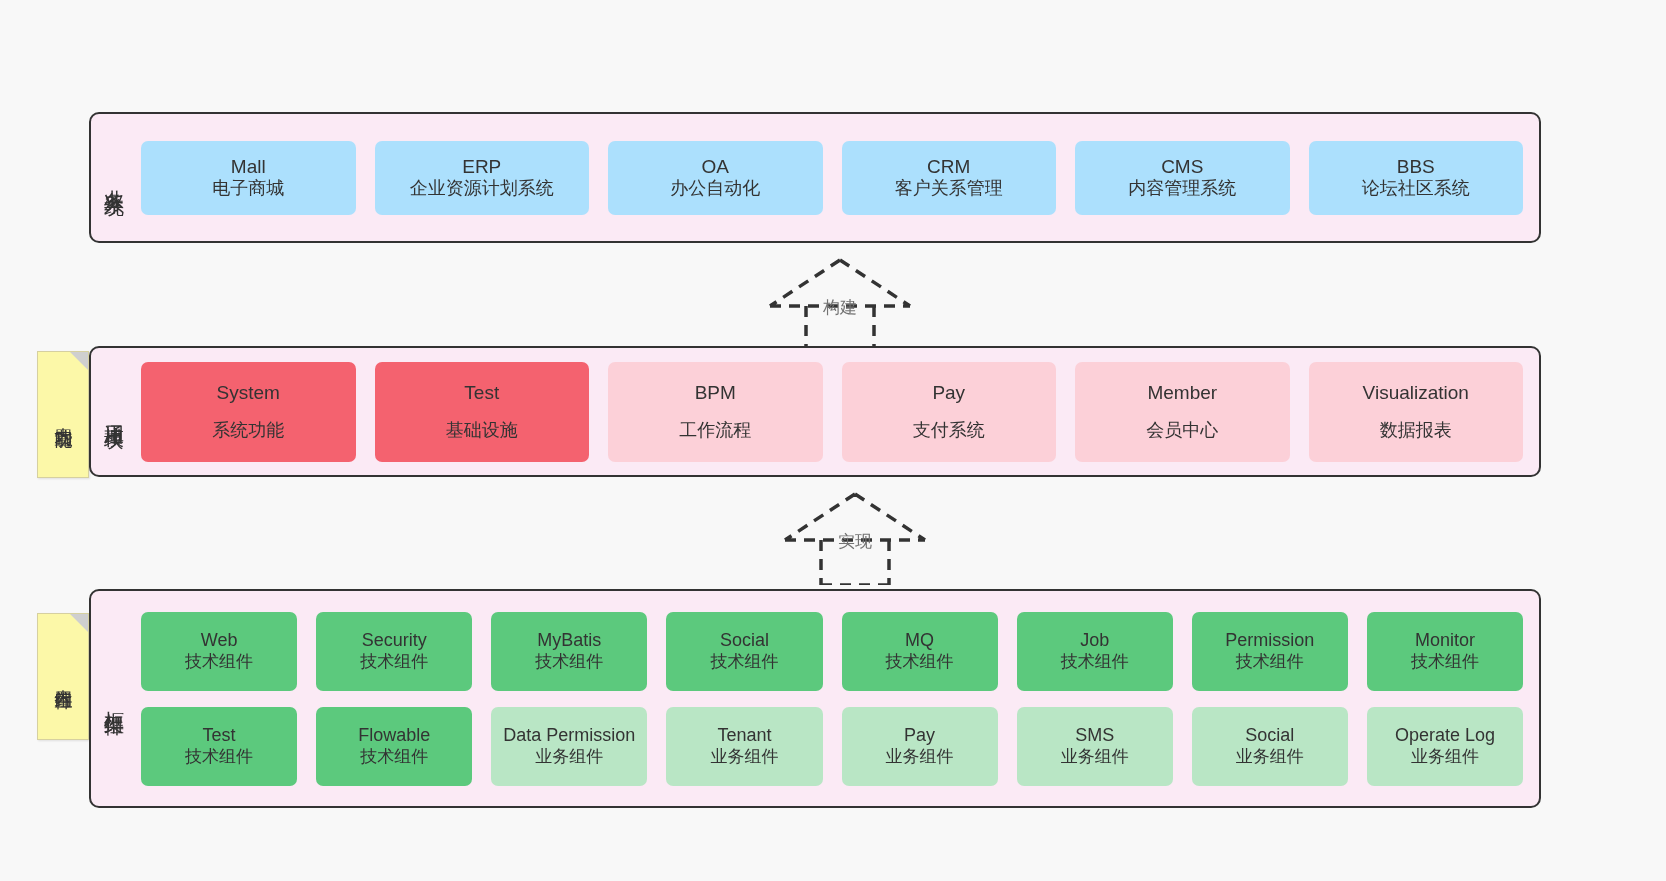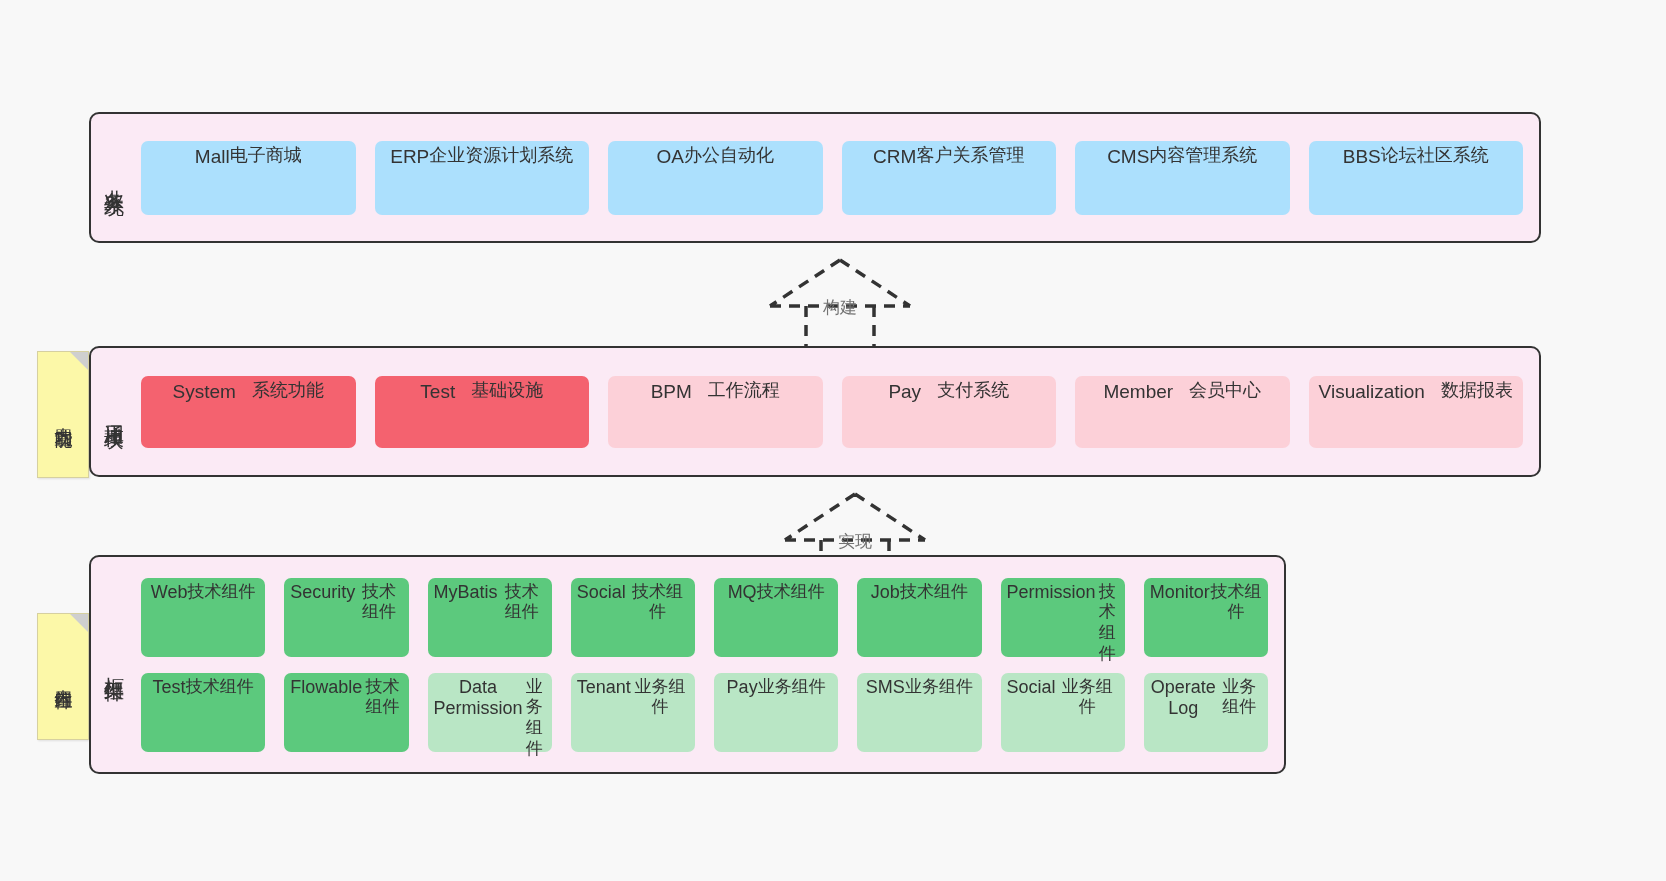--- a/index.html
+++ b/index.html
@@ -50,38 +50,40 @@
   }
   .row {
     display: flex;
     gap: 19px;
     align-items: stretch;
   }
   .cell {
     flex: 1 1 0;
     border-radius: 7px;
     display: flex;
+    flex-direction: column;
+    align-items: center;
     justify-content: center;
     text-align: center;
     line-height: 1.22;
     color: #333333;
     padding: 4px 6px;
   }
   .cell .en { font-size: 19px; }
   .cell .cn { font-size: 18px; }
 
   
   #layer-business { left: 89px; top: 112px; width: 1452px; height: 131px; }
   #layer-business .cell { height: 74px; background: #ace0fd; }
 
   #layer-common { left: 89px; top: 346px; width: 1452px; height: 131px; }
-  #layer-common .cell { height: 72px; background: #fcd0d8; gap: 16px; }
+  #layer-common .cell { height: 100px; background: #fcd0d8; gap: 16px; }
   #layer-common .cell.strong { background: #f4626f; }
 
-  #layer-framework { left: 89px; top: 555px; width: 1197px; height: 219px; }
+  #layer-framework { left: 89px; top: 589px; width: 1452px; height: 219px; }
   #layer-framework .cell { height: 79px; background: #5cc97d; }
   #layer-framework .cell.light { background: #b9e6c5; }
   #layer-framework .layer-body { gap: 16px; padding: 0 16px 0 4px; }
   #layer-framework .cell .en { font-size: 18px; }
   #layer-framework .cell .cn { font-size: 17px; }
 
   
   .note {
     position: absolute;
     width: 52px;

